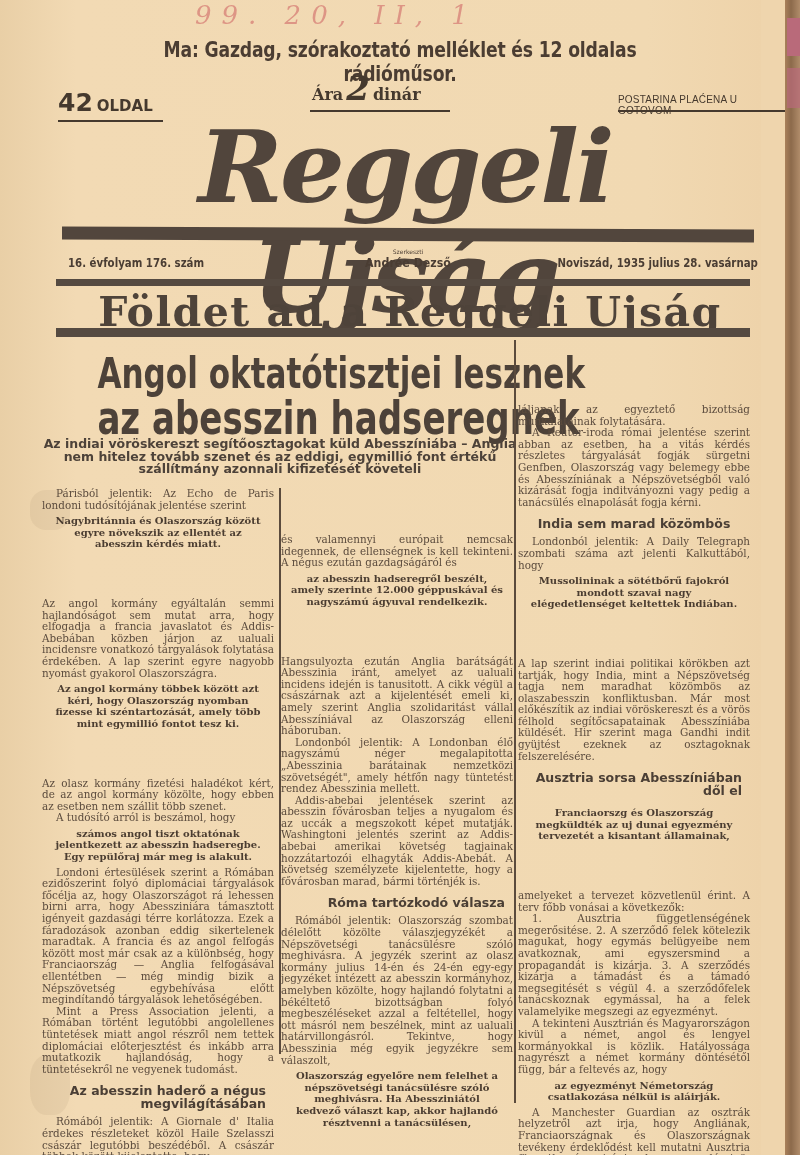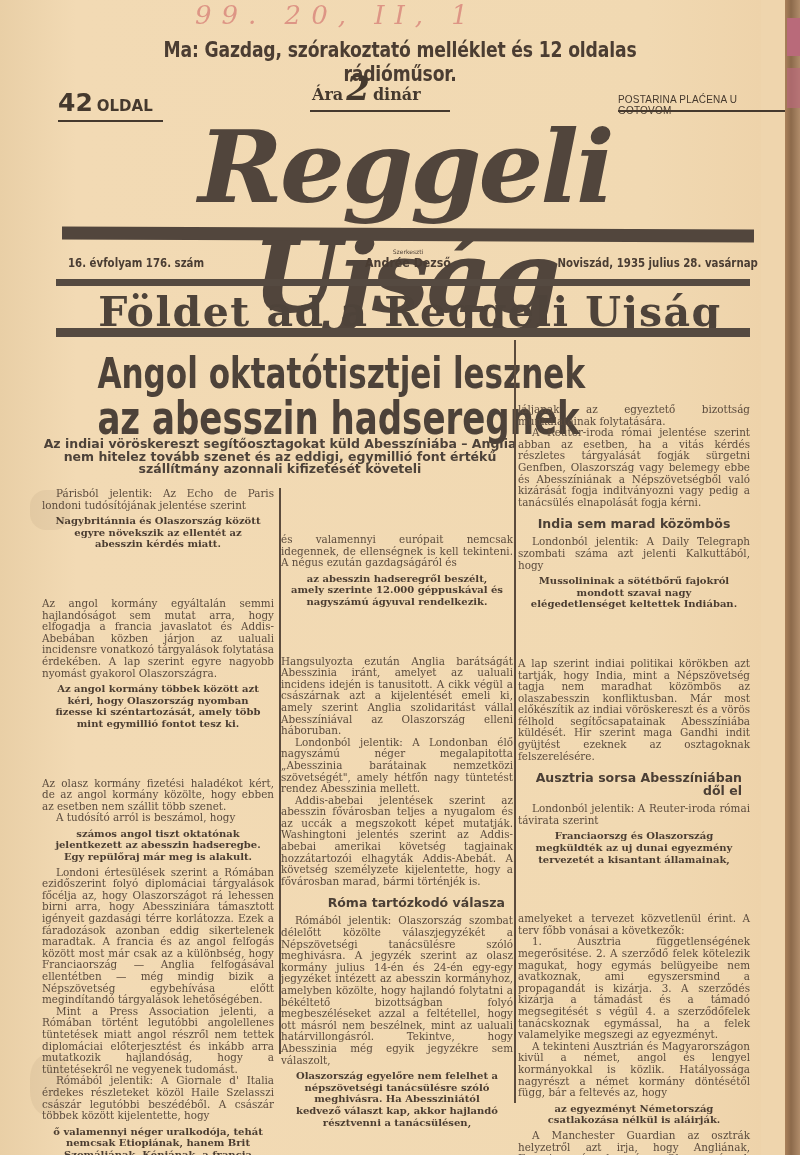--- a/index.html
+++ b/index.html
@@ -147,20 +147,21 @@
   <div class="col col1">
     <p>Párisból jelentik: Az Echo de Paris londoni tudósítójának jelentése szerint</p>
     <p class="bold">Nagybritánnia és Olaszország között egyre növekszik az ellentét az abesszin kérdés miatt.</p>
     <p class="noind">Az angol kormány egyáltalán semmi hajlandóságot sem mutat arra, hogy elfogadja a francia javaslatot és Addis-Abebában közben járjon az ualuali incidensre vonatkozó tárgyalások folytatása érdekében. A lap szerint egyre nagyobb nyomást gyakorol Olaszországra.</p>
     <p class="bold">Az angol kormány többek között azt kéri, hogy Olaszország nyomban fizesse ki széntartozását, amely több mint egymillió fontot tesz ki.</p>
     <p class="noind">Az olasz kormány fizetési haladékot kért, de az angol kormány közölte, hogy ebben az esetben nem szállit több szenet.</p>
     <p>A tudósító arról is beszámol, hogy</p>
     <p class="bold">számos angol tiszt oktatónak jelentkezett az abesszin hadseregbe. Egy repülőraj már meg is alakult.</p>
     <p>Londoni értesülések szerint a Rómában ezidőszerint folyó diplomáciai tárgyalások főcélja az, hogy Olaszországot rá lehessen birni arra, hogy Abessziniára támasztott igényeit gazdasági térre korlátozza. Ezek a fáradozások azonban eddig sikertelenek maradtak. A francia és az angol felfogás között most már csak az a különbség, hogy Franciaország — Anglia felfogásával ellentétben — még mindig bizik a Népszövetség egybehívása előtt megindítandó tárgyalások lehetőségében.</p>
     <p>Mint a Press Association jelenti, a Rómában történt legutóbbi angolellenes tüntetések miatt angol részről nem tettek diplomáciai előterjesztést és inkább arra mutatkozik hajlandóság, hogy a tüntetésekről ne vegyenek tudomást.</p>
+    <p class="sec right">Az abesszin haderő a négus megvilágításában</p>
     <p>Rómából jelentik: A Giornale d' Italia érdekes részleteket közöl Haile Szelasszi császár legutóbbi beszédéből. A császár többek között kijelentette, hogy</p>
     <p class="bold">ő valamennyi néger uralkodója, tehát nemcsak Etiopiának, hanem Brit Szomáliának, Kéniának, a francia Szomáli partnak, Eritreának és az olasz Szomáli-földnek is</p>
   </div>
 
   <div class="col col2">
     <p class="noind">és valamennyi európait nemcsak idegennek, de ellenségnek is kell tekinteni. A négus ezután gazdagságáról és</p>
     <p class="bold">az abesszin hadseregről beszélt, amely szerinte 12.000 géppuskával és nagyszámú ágyuval rendelkezik.</p>
     <p class="noind">Hangsulyozta ezután Anglia barátságát Abesszinia iránt, amelyet az ualuali incidens idején is tanusitott. A cikk végül a császárnak azt a kijelentését emeli ki, amely szerint Anglia szolidaritást vállal Abesszíniával az Olaszország elleni háboruban.</p>
     <p>Londonból jelentik: A Londonban élő nagyszámú néger megalapitotta „Abesszinia barátainak nemzetközi szövetségét", amely hétfőn nagy tüntetést rendez Abesszinia mellett.</p>
     <p>Addis-abebai jelentések szerint az abesszin fővárosban teljes a nyugalom és az uccák a megszokott képet mutatják. Washingtoni jelentés szerint az Addis-abebai amerikai követség tagjainak hozzátartozói elhagyták Addis-Abebát. A követség személyzete kijelentette, hogy a fővárosban marad, bármi történjék is.</p>
@@ -171,21 +172,20 @@
   </div>
 
   <div class="col col3">
     <p class="noind">láljanak az egyeztető bizottság munkálatainak folytatására.</p>
     <p>A Reuter-iroda római jelentése szerint abban az esetben, ha a vitás kérdés részletes tárgyalását fogják sürgetni Genfben, Olaszország vagy belemegy ebbe és Abesszíniának a Népszövetségből való kizárását fogja inditványozni vagy pedig a tanácsülés elnapolását fogja kérni.</p>
     <p class="sec">India sem marad közömbös</p>
     <p>Londonból jelentik: A Daily Telegraph szombati száma azt jelenti Kalkuttából, hogy</p>
     <p class="bold">Mussolininak a sötétbőrű fajokról mondott szavai nagy elégedetlenséget keltettek Indiában.</p>
     <p class="noind">A lap szerint indiai politikai körökben azt tartják, hogy India, mint a Népszövetség tagja nem maradhat közömbös az olaszabesszin konfliktusban. Már most előkészítik az indiai vöröskereszt és a vörös félhold segítőcsapatainak Abesszíniába küldését. Hir szerint maga Gandhi indit gyüjtést ezeknek az osztagoknak felszerelésére.</p>
     <p class="sec right">Ausztria sorsa Abesszíniában dől el</p>
-    <p>Londonból jelentik: A Reuter-iroda római távirata szerint</p>
     <p class="bold">Franciaorszg és Olaszország megküldték az uj dunai egyezmény tervezetét a kisantant államainak,</p>
     <p class="noind">amelyeket a tervezet közvetlenül érint. A terv főbb vonásai a következők:</p>
     <p>1. Ausztria függetlenségének megerősitése. 2. A szerződő felek kötelezik magukat, hogy egymás belügyeibe nem avatkoznak, ami egyszersmind a propagandát is kizárja. 3. A szerződés kizárja a támadást és a támadó megsegitését s végül 4. a szerződőfelek tanácskoznak egymással, ha a felek valamelyike megszegi az egyezményt.</p>
     <p>A tekinteni Ausztrián és Magyarországon kivül a német, angol és lengyel kormányokkal is közlik. Hatályossága nagyrészt a német kormány döntésétől függ, bár a feltevés az, hogy</p>
     <p class="bold">az egyezményt Németország csatlakozása nélkül is aláirják.</p>
     <p>A Manchester Guardian az osztrák helyzetről azt irja, hogy Angliának, Franciaországnak és Olaszországnak tevékeny érdeklődést kell mutatni Ausztria függetlensége iránt, de nem valószinü, hogy ez megtörténik. A többi országnak pedig áldozatokat kellene hozni, mert hiszen Ausztria fennállása létérdekük, de erre egyik sem mutat hajlandóságot. Valószinü — irja a lap —, hogy Ausztria sorsa Abesszíniában dől el.</p>
     <p class="endmark">—o—</p>
   </div>
 </div>
 

